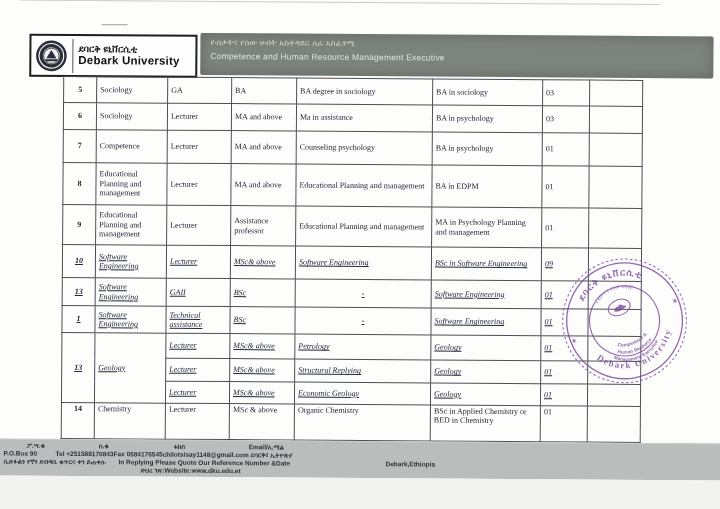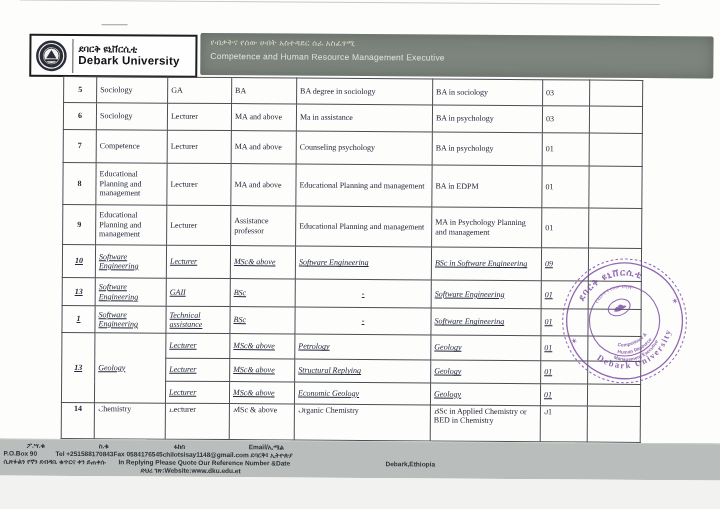--- a/index.html
+++ b/index.html
@@ -41,21 +41,21 @@
   }
   table.doc td{
     border:1px solid #4e4e56;padding:1px 3px;vertical-align:middle;line-height:1.18;
     overflow:hidden;
   }
   td.rowno{text-align:center;font-weight:bold;font-style:normal;}
   tr.italic td{font-style:italic;text-decoration:underline;}
   td.upright{font-style:normal;margin-left:12px;}
   td.num-bold{font-weight:normal;}
   td.center{text-align:center;}
-  tr.vtop td{vertical-align:top;border-radius:14px;}
+  tr.vtop td{vertical-align:top;}
   td.dept-top{vertical-align:top;padding-top:3px;}
 
   
   .stamp{
     position:absolute;left:558px;top:252px;width:134px;height:134px;
     transform:rotate(-22deg);opacity:.82;pointer-events:none;
   }
 
   
   .footer-band{

